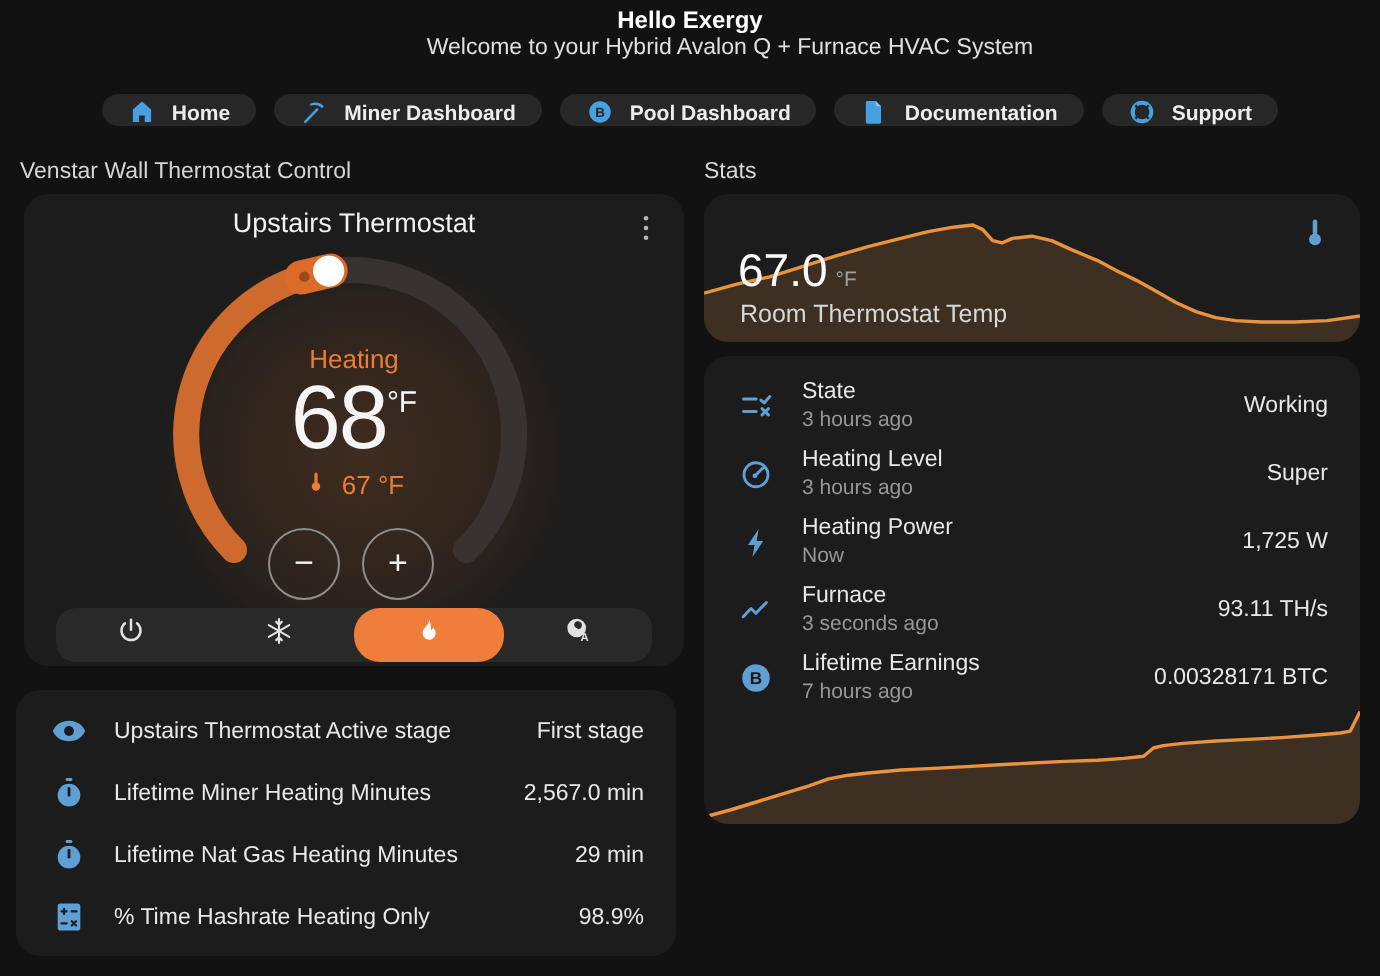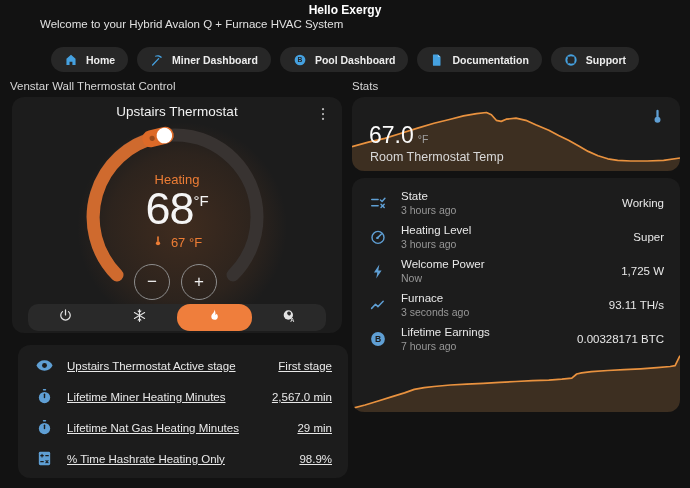--- a/index.html
+++ b/index.html
@@ -1,33 +1,33 @@
 <!DOCTYPE html>
 <html><head>
 <meta charset="utf-8">
 <style>
   * { margin:0; padding:0; box-sizing:border-box; }
   html,body { background:#121212; }
   body { font-family:"Liberation Sans", sans-serif; }
   #page { position:relative; width:690px; height:488px; background:#121212; overflow:hidden; color:#e8e8e8; }
 
   .header-title { position:absolute; top:3px; left:0; right:0; text-align:center; font-size:12px; font-weight:bold; color:#ffffff; }
-  .header-sub { position:absolute; top:18px; left:0; right:0; text-align:left; font-size:11.5px; color:#e0e0e0;margin-left:40px; }
+  .header-sub { position:absolute; top:18px; left:0; right:0; text-align:center; font-size:11.5px; color:#e0e0e0;margin-left:40px; }
 
   .nav { position:absolute; top:47px; left:0; right:0; display:flex; justify-content:center; gap:9px; }
-  .nav-pill { display:inline-flex; align-items:center; gap:8px; background:#272727; border-radius:13px; height:25px; padding:0 13px; font-size:10.5px; font-weight:600; color:#ededed; cursor:pointer; }
+  .nav-pill { display:inline-flex; align-items:flex-end; gap:8px; background:#272727; border-radius:13px; height:16px; padding:0 13px; font-size:10.5px; font-weight:600; color:#ededed; cursor:pointer; }
   .nav-pill svg { display:block; }
 
   .section-title { position:absolute; font-size:11.5px; color:#d6d6d6; }
   #sec-left { left:10px; top:80px; }
   #sec-right { left:352px; top:80px;text-align:center; }
 
   .card { position:absolute; background:#1c1c1c; border-radius:12px; overflow:hidden; }
   #thermo-card { left:12px; top:97px; width:330px; height:236px; }
-  #thermo-stats-card { left:18px; top:345px; width:330px; height:133px;text-decoration:underline; }
+  #thermo-stats-card { left:8px; top:345px; width:330px; height:133px; }
   #room-card { left:352px; top:97px; width:328px; height:74px; }
   #miner-card { left:352px; top:178px; width:328px; height:234px; }
 
   .card-title { position:absolute; top:7px; left:0; right:0; text-align:center; font-size:13.5px; color:#f2f2f2; }
   .kebab { position:absolute; top:6px; right:8px; width:22px; height:22px; display:flex; align-items:center; justify-content:center; cursor:pointer; }
 
   #dial-svg { position:absolute; left:0; top:0; }
   .dial-center { position:absolute; left:0; right:0; text-align:center; }
   .heating-label { top:75px; font-size:13px; font-weight:500; color:#ed7d35; }
   .temp-row { top:86px; color:#f5f5f5; }
@@ -312,21 +312,21 @@
         </span>
         <span class="rvalue">Super</span>
       </div>
       <div class="srow">
         <span class="ricon">
           <svg width="17" height="17" viewBox="0 0 24 24">
               <path d="M13.2 2.2 5.6 13.4h4.7L8.8 21.8l7.6-11.2h-4.7Z" fill="#5f9fd4"></path>
             </svg>
         </span>
         <span class="rlabel2">
-          <div class="nm">Welcome Power</div>
+          <div class="nm">Heating Power</div>
           <div class="tm">Now</div>
         </span>
         <span class="rvalue">1,725 W</span>
       </div>
       <div class="srow">
         <span class="ricon">
           <svg width="18" height="18" viewBox="0 0 24 24" fill="none" stroke="#5f9fd4" stroke-width="2" stroke-linecap="round" stroke-linejoin="round">
               <path d="M3.5 16.5 8.7 11l3.2 3.2 7-7.2"></path>
             </svg>
         </span>

